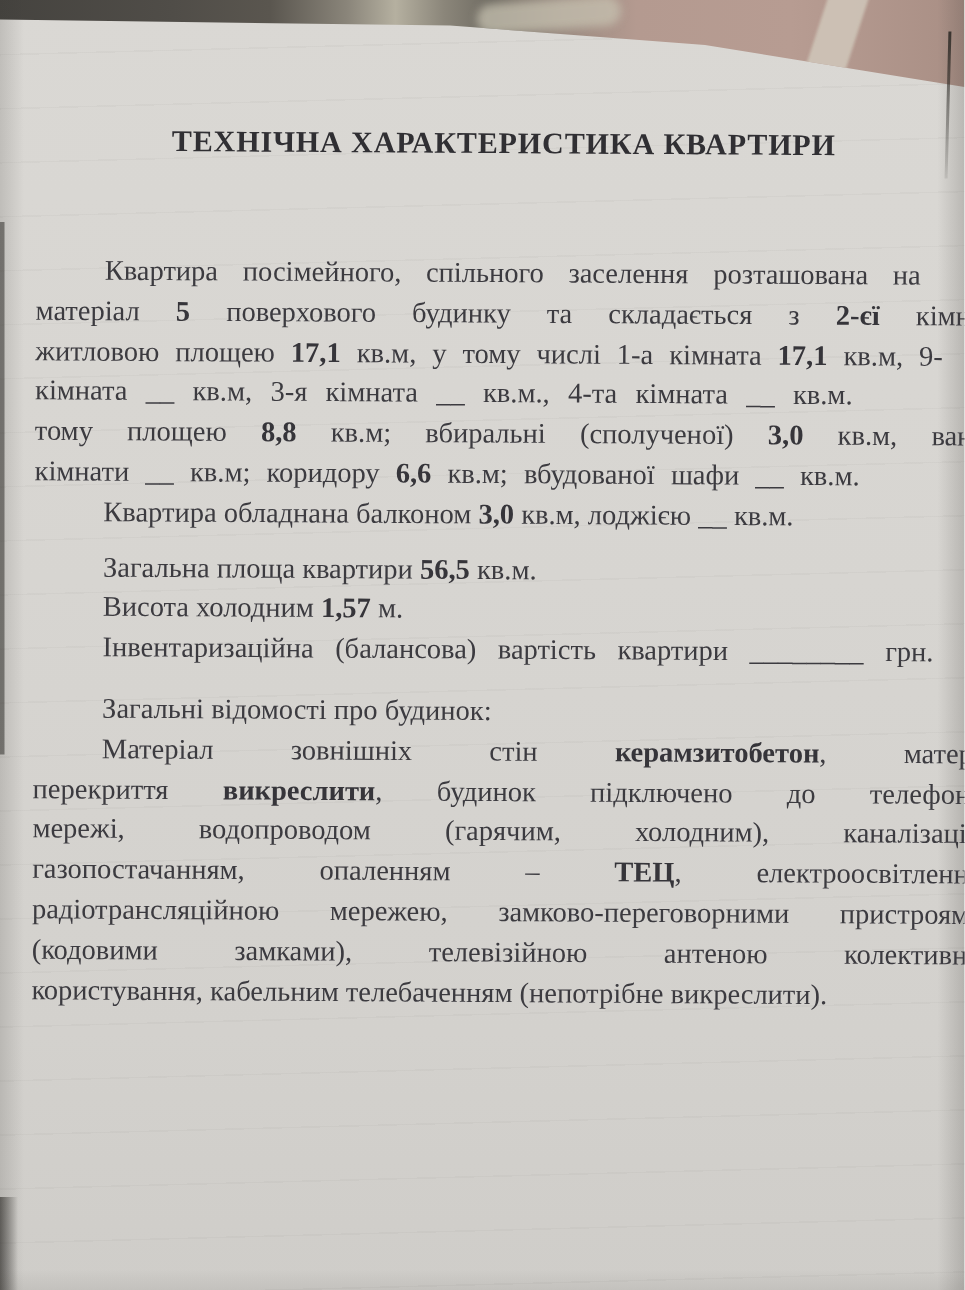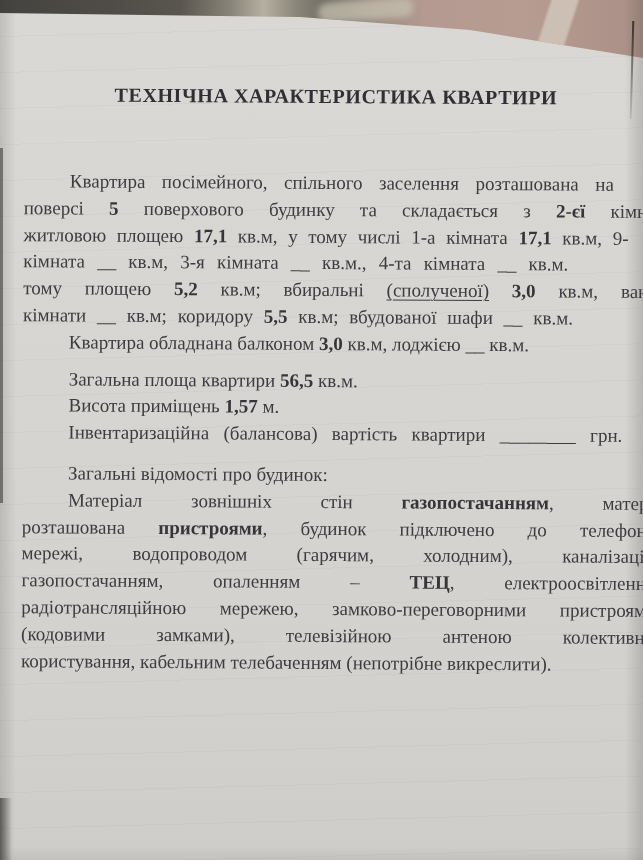--- a/index.html
+++ b/index.html
@@ -56,57 +56,57 @@
     margin:0 0 0 30px;text-align:center;
     font-size:20px;line-height:24px;font-weight:bold;letter-spacing:.6px;color:#302f33;
   }
   .doc{margin:62px 0 0 25px;}
   .block:nth-child(2){margin-top:10px;}
   .block:nth-child(3){margin-top:14px;}
   .line{white-space:nowrap;}
   .line.j{text-align:justify;text-align-last:justify;white-space:normal;}
   .line.indent{text-indent:46px;}
   .b{font-weight:bold;color:#36353a;}
-  .u{text-decoration:underline;text-decoration-thickness:1px;text-underline-offset:3px;}
+  .u{text-decoration-thickness:1px;text-underline-offset:3px;}
 </style>
 </head>
 <body>
 
 <div class="top-band">
   <div class="plastic-glint"></div>
   <div class="plastic-shine"></div>
 </div>
 <div class="fold-line"></div>
 <div class="left-strip"></div>
 <div class="corner-shadow-bl"></div>
 <div class="edge-left"></div>
 <div class="edge-right"></div>
 <div class="edge-bottom"></div>
 
 <div class="content">
   <h1 class="doc-title">ТЕХНІЧНА ХАРАКТЕРИСТИКА КВАРТИРИ</h1>
   <div class="doc">
       <div class="block">
         <div class="line j indent" style="width: 590px;"><span>Квартира посімейного, спільного заселення розташована на</span></div>
-        <div class="line j" style="width: 650px;"><span>поверсі </span><span class="b">5</span><span> поверхового будинку та складається з </span><span class="b">2-єї</span><span> кімнати</span></div>
+        <div class="line j" style="width: 650px;"><span>матеріал </span><span class="b">5</span><span> поверхового будинку та складається з </span><span class="b">2-єї</span><span> кімнати</span></div>
         <div class="line j" style="width: 605px;"><span>житловою площею </span><span class="b">17,1</span><span> кв.м, у тому числі 1-а кімната </span><span class="b">17,1</span><span> кв.м, 9-</span></div>
         <div class="line j" style="width: 545px;"><span>кімната __ кв.м, 3-я кімната __ кв.м., 4-та кімната __ кв.м.</span></div>
-        <div class="line j" style="width: 650px;"><span>тому площею </span><span class="b">5,2</span><span> кв.м; вбиральні </span><span class="u">(сполученої)</span><span> </span><span class="b">3,0</span><span> кв.м, ванної</span></div>
-        <div class="line j" style="width: 550px;"><span>кімнати __ кв.м; коридору </span><span class="b">5,5</span><span> кв.м; вбудованої шафи __ кв.м.</span></div>
+        <div class="line j" style="width: 650px;"><span>тому площею </span><span class="b">8,8</span><span> кв.м; вбиральні </span><span class="u">(сполученої)</span><span> </span><span class="b">3,0</span><span> кв.м, ванної</span></div>
+        <div class="line j" style="width: 550px;"><span>кімнати __ кв.м; коридору </span><span class="b">6,6</span><span> кв.м; вбудованої шафи __ кв.м.</span></div>
         <div class="line indent"><span>Квартира обладнана балконом </span><span class="b">3,0</span><span> кв.м, лоджією __ кв.м.</span></div>
       </div>
       <div class="block">
         <div class="line indent"><span>Загальна площа квартири </span><span class="b">56,5</span><span> кв.м.</span></div>
-        <div class="line indent"><span>Висота приміщень </span><span class="b">1,57</span><span> м.</span></div>
+        <div class="line indent"><span>Висота холодним </span><span class="b">1,57</span><span> м.</span></div>
         <div class="line j indent" style="width: 600px;"><span>Інвентаризаційна (балансова) вартість квартири ________ грн.</span></div>
       </div>
       <div class="block">
         <div class="line indent"><span>Загальні відомості про будинок:</span></div>
-        <div class="line j indent" style="width: 650px;"><span>Матеріал зовнішніх стін </span><span class="b">газопостачанням</span><span>, матеріал</span></div>
-        <div class="line j" style="width: 650px;"><span>розташована </span><span class="b">пристроями</span><span>, будинок підключено до телефонної</span></div>
+        <div class="line j indent" style="width: 650px;"><span>Матеріал зовнішніх стін </span><span class="b">керамзитобетон</span><span>, матеріал</span></div>
+        <div class="line j" style="width: 650px;"><span>перекриття </span><span class="b">викреслити</span><span>, будинок підключено до телефонної</span></div>
         <div class="line j" style="width: 650px;"><span>мережі, водопроводом (гарячим, холодним), каналізацією,</span></div>
         <div class="line j" style="width: 650px;"><span>газопостачанням, опаленням – </span><span class="b">ТЕЦ</span><span>, електроосвітленням,</span></div>
         <div class="line j" style="width: 635px;"><span>радіотрансляційною мережею, замково-переговорними пристроями</span></div>
         <div class="line j" style="width: 650px;"><span>(кодовими замками), телевізійною антеною колективного</span></div>
         <div class="line"><span>користування, кабельним телебаченням (непотрібне викреслити).</span></div>
       </div>
     </div>
 </div>
 
 </body></html>

